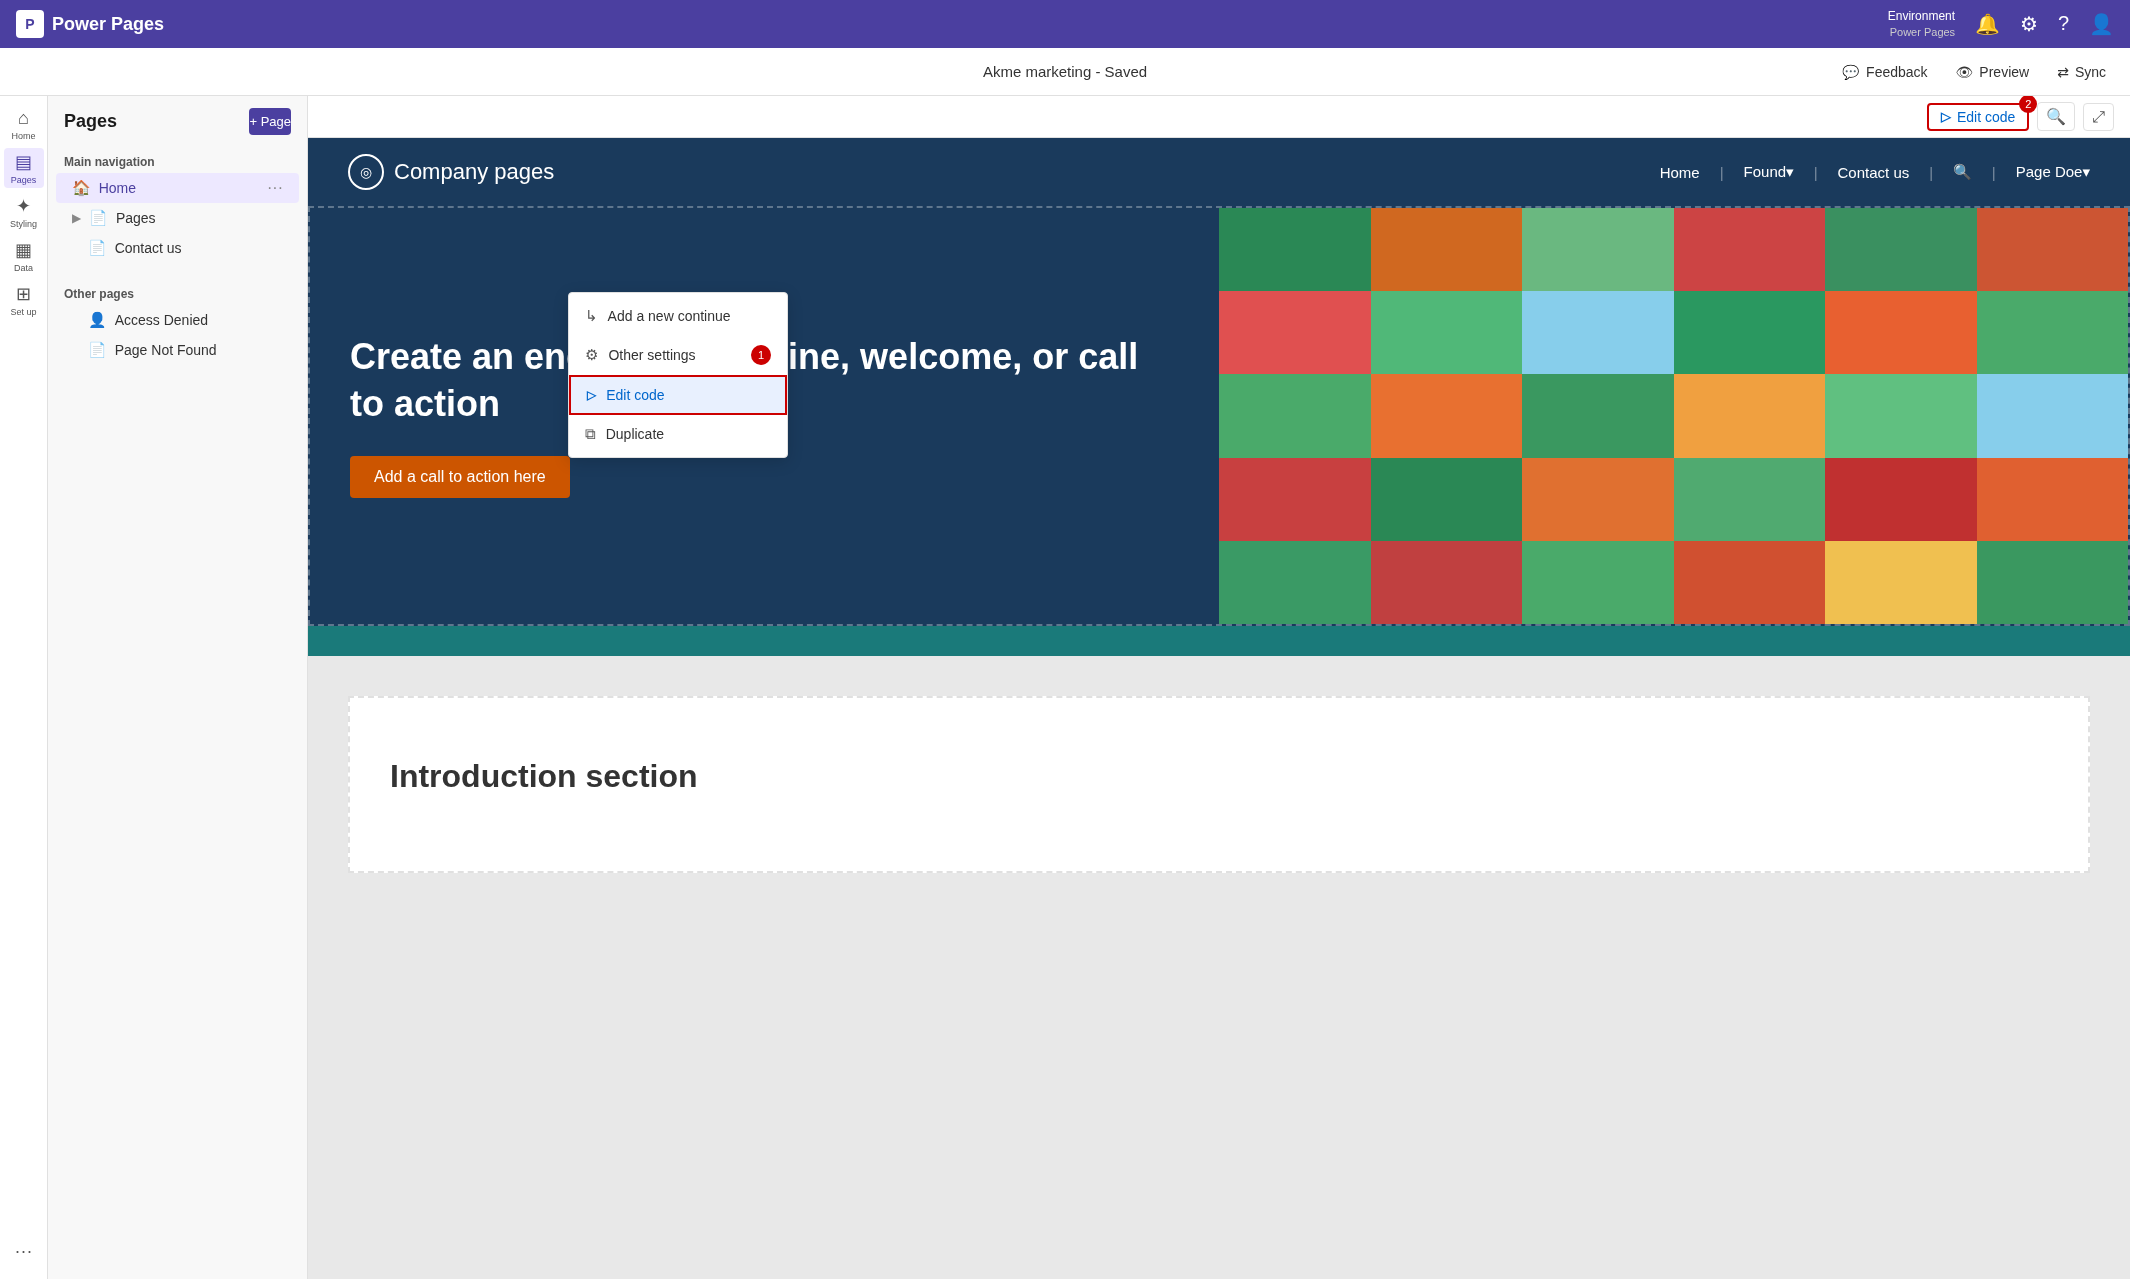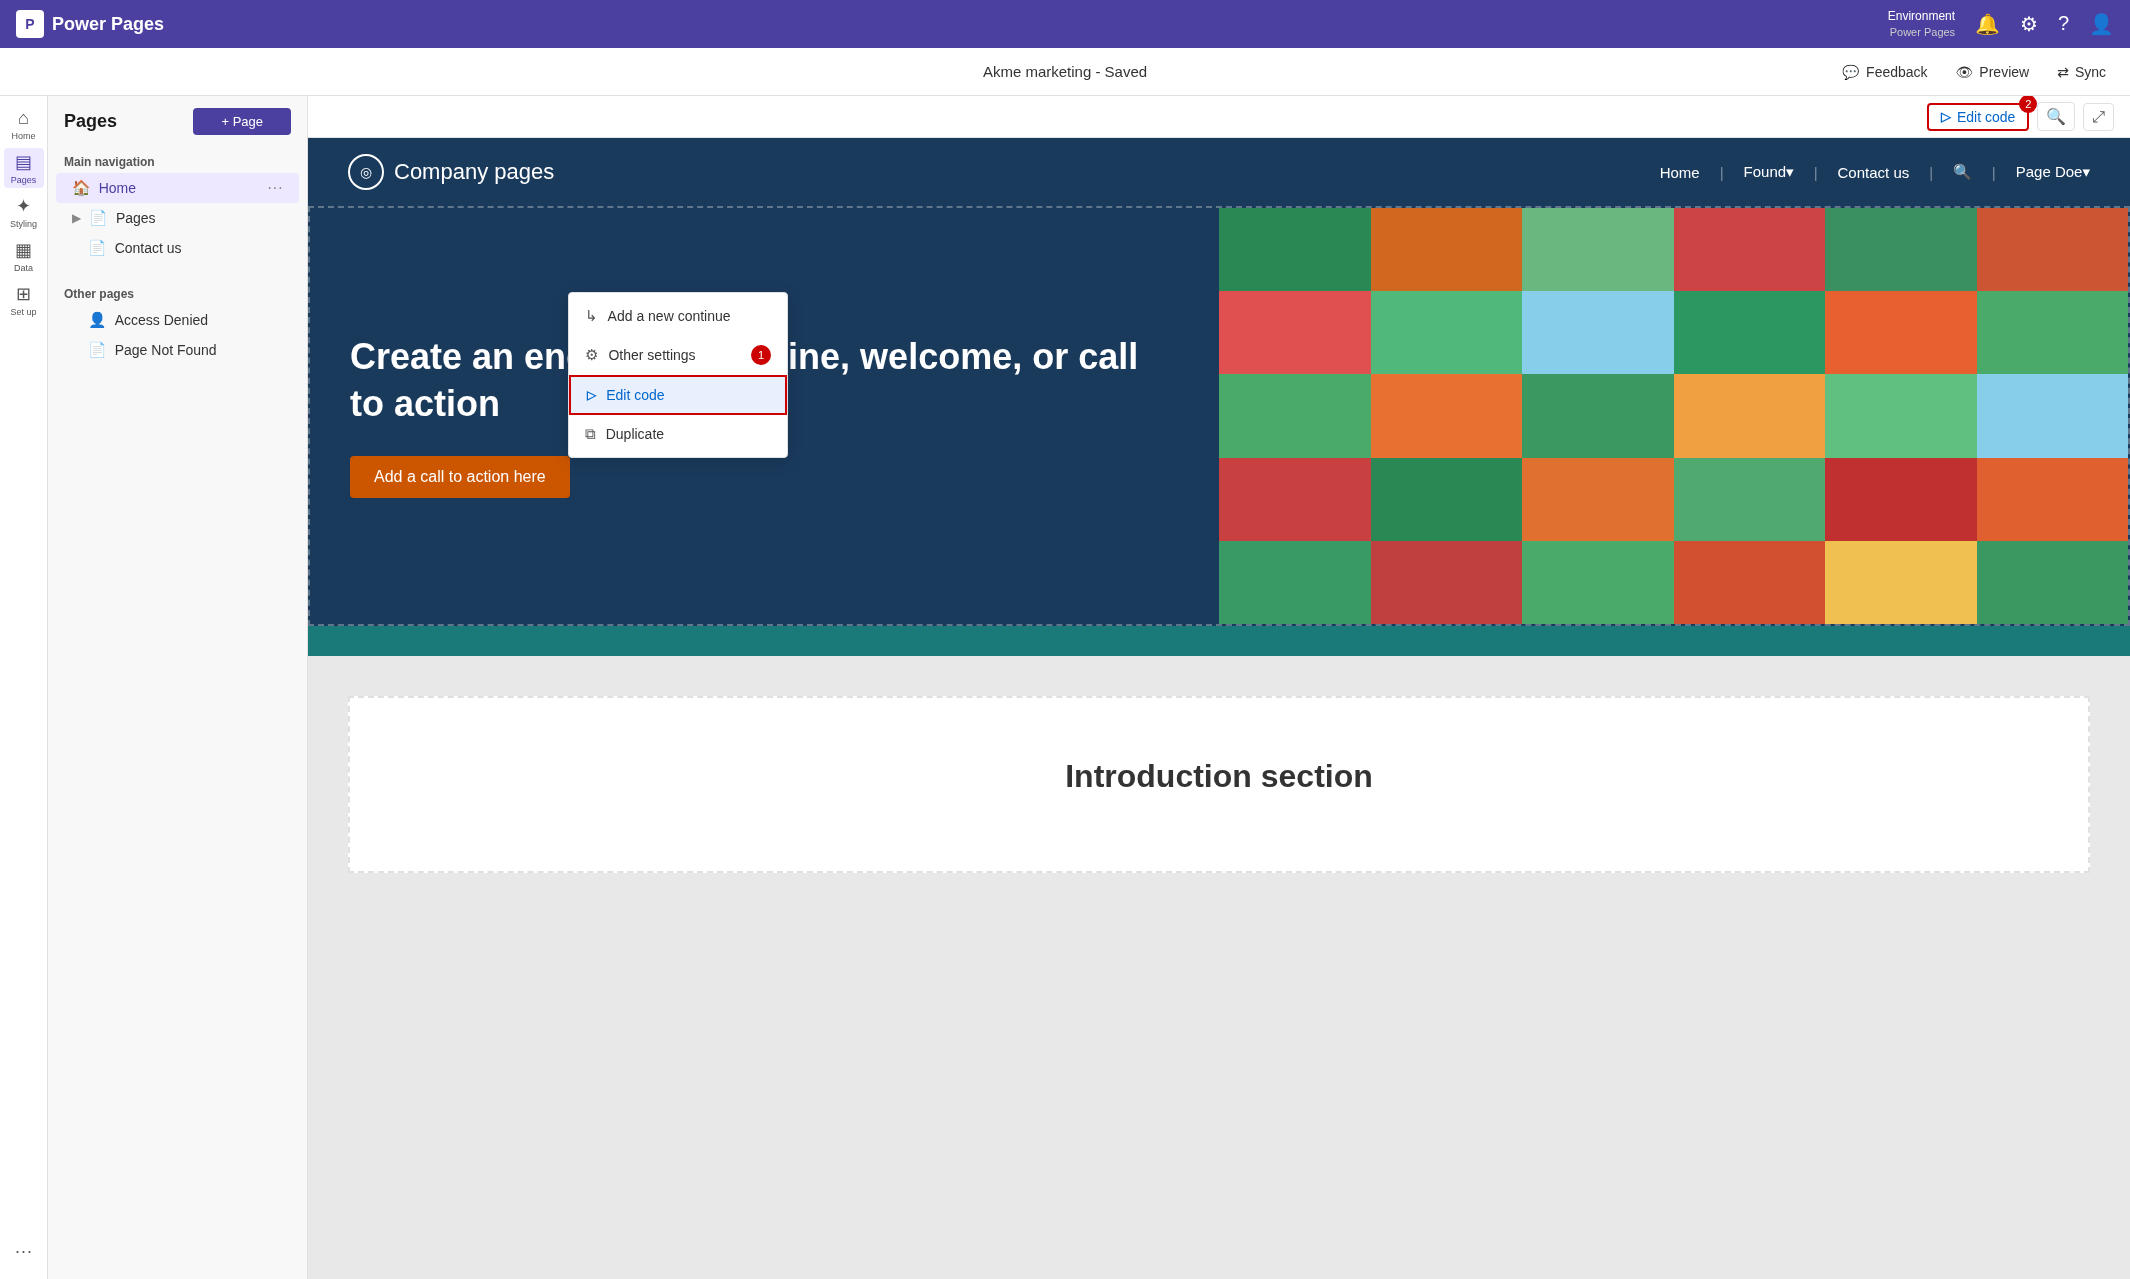--- a/index.html
+++ b/index.html
@@ -113,21 +113,21 @@
     }
     .sidebar-header {
       display: flex; align-items: center; justify-content: space-between;
       padding: 0 16px 12px;
     }
     .sidebar-title { font-size: 18px; font-weight: 700; color: #1a1a1a; }
     .btn-add-page {
       display: flex; align-items: center; gap: 4px;
       background: #4b3fa0; color: white;
       border: none; border-radius: 4px;
-      padding: 6px 28px; font-size: 13px; cursor: pointer;
+      padding: 6px 0; font-size: 13px; cursor: pointer;
     }
     .section-label {
       font-size: 12px; font-weight: 600; color: #555;
       padding: 8px 16px 4px;
       text-transform: none;
     }
     .nav-item {
       display: flex; align-items: center; gap: 8px;
       padding: 6px 16px; cursor: pointer; font-size: 14px; color: #333;
       border-radius: 4px; margin: 0 8px;
@@ -271,21 +271,21 @@
     
     .teal-divider {
       background: #1a7a7a;
       height: 30px;
     }
 
     
     .intro-section {
       background: white;
       padding: 60px 40px;
-      text-align: center;
+      text-align: left;
       border: 2px dashed #e0e0e0;
       margin: 20px;
     }
     .intro-title {
       font-size: 32px; color: #333; margin-bottom: 16px;
     }
     .intro-text {
       font-size: 15px; color: #666; max-width: 800px; margin: 0 auto; line-height: 1.6;
     }
   </style>

